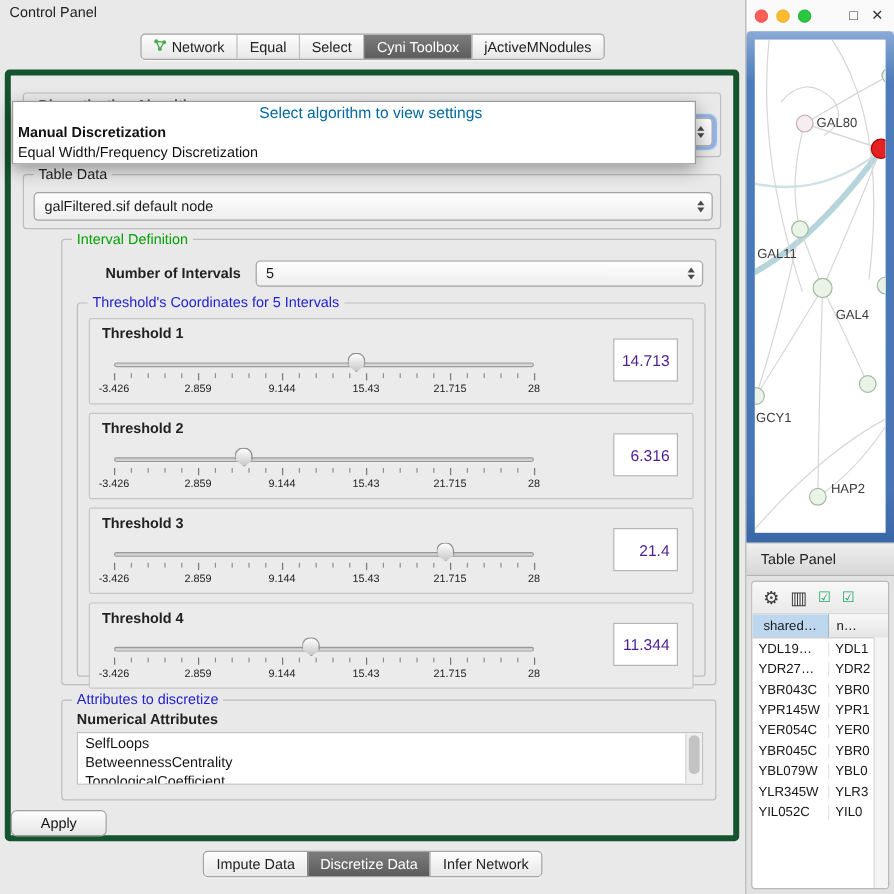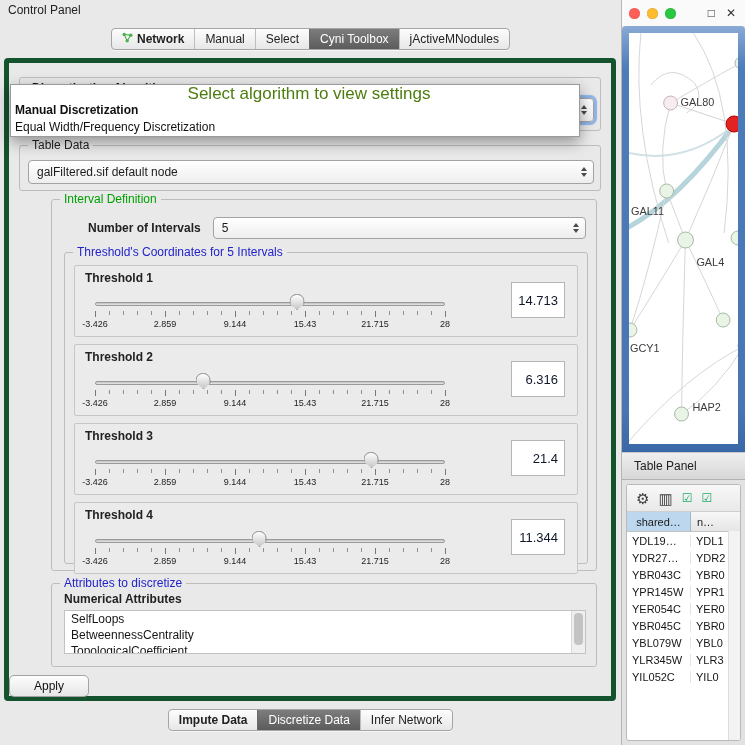--- a/index.html
+++ b/index.html
@@ -10,21 +10,21 @@
     -webkit-font-smoothing:antialiased;
   }
   .root{display:flex;width:745px;height:745px;}
 
   
   .control-panel{position:relative;width:622px;background:#e9e9e9;border-right:1px solid #b6b6b6;box-sizing:border-box;}
   .cp-titlebar{height:20px;line-height:20px;padding-left:8px;font-size:12px;color:#222;}
   .tabs-row{display:flex;justify-content:center;margin-top:8px;}
   .segmented{display:flex;border:1px solid #a5a5a5;border-radius:4px;overflow:hidden;background:linear-gradient(#fdfdfd,#e7e7e7);box-shadow:0 1px 0 rgba(255,255,255,.6);}
   .seg-item{display:flex;align-items:center;gap:4px;padding:3px 10px;font-size:12px;color:#222;border-left:1px solid #bdbdbd;cursor:default;white-space:nowrap;}
-  .seg-item:first-child{border-left:none;font-weight:bold;}
+  .seg-item:first-child{border-left:none;}
   .seg-item.selected{background:linear-gradient(#7d7d7d,var(--selected-tab,#5c5c5c));color:#fff;border-left-color:#6a6a6a;align-items:flex-end;}
 
   .cp-body{position:absolute;left:4px;right:5px;top:58px;bottom:44px;border:5px solid #14532d;border-radius:4px;background:#e9e9e9;}
 
   .group{position:absolute;border:1px solid #bdbdbd;border-radius:3px;box-sizing:border-box;}
   .legend{position:absolute;top:-8px;left:8px;background:#e9e9e9;padding:0 4px;font-size:12px;white-space:nowrap;}
   .legend.green{color:var(--legend-green,#00a005);}
   .legend.blue{color:var(--legend-blue,#2222cc);}
   .legend.bold{font-weight:bold;color:#111;}
 
@@ -38,21 +38,21 @@
   .combo .arrows{position:absolute;right:6px;top:50%;transform:translateY(-50%);display:flex;flex-direction:column;gap:2px;}
   .arr-up{width:0;height:0;border-left:3.5px solid transparent;border-right:3.5px solid transparent;border-bottom:4px solid #4a4a4a;}
   .arr-down{width:0;height:0;border-left:3.5px solid transparent;border-right:3.5px solid transparent;border-top:4px solid #4a4a4a;}
   .combo.focused{box-shadow:0 0 1px 3px rgba(105,155,230,.7);}
   .combo-algo{position:absolute;left:8px;right:6px;top:20px;}
   .combo-td{position:absolute;left:8px;right:6px;top:14px;}
 
   
   .dd-popup{position:absolute;left:10px;top:84px;width:568px;z-index:60;background:#fff;
     border:1px solid #9a9a9a;box-shadow:0 5px 14px rgba(0,0,0,.38);}
-  .dd-placeholder{height:17px;line-height:17px;text-align:center;color:#4d7c0f;font-size:17px;padding-left:28px;}
+  .dd-placeholder{height:17px;line-height:17px;text-align:center;color:#0369a1;font-size:13px;padding-left:28px;}
   .dd-item{height:17px;line-height:17px;padding-left:4px;font-size:12px;color:#111;}
   .dd-item.bold{font-weight:bold;}
 
   .interval-group{left:42px;right:14px;top:136px;height:372px;text-decoration:underline;}
   .niv-row{position:absolute;left:36px;right:10px;top:16px;height:24px;display:flex;align-items:center;gap:12px;}
   .niv-label{font-size:12px;font-weight:bold;white-space:nowrap;}
   .niv-row .combo{flex:1;height:22px;}
 
   .th-group{position:absolute;left:12px;right:8px;top:52px;bottom:6px;border:1px solid #bdbdbd;border-radius:3px;}
   .threshold-box{position:relative;height:70px;margin:7px 9px 0 9px;border:1px solid #c6c6c6;border-radius:2px;background:#ebebeb;}
@@ -63,21 +63,21 @@
   .thumb{position:absolute;top:2px;width:15px;height:16px;transform:translateX(-50%);
     background:linear-gradient(#fefefe,#c8c8c8);border:1px solid #8d8d8d;box-sizing:border-box;
     border-radius:7px 7px 2px 2px;clip-path:polygon(0 0,100% 0,100% 62%,50% 100%,0 62%);}
   .ticks{position:absolute;left:0;right:0;top:19px;height:7px;}
   .tick{position:absolute;width:1px;height:4px;background:#8f8f8f;}
   .tick.major{height:6px;background:#777;}
   .tick-labels{position:absolute;left:0;right:0;top:27px;height:11px;font-size:9px;color:#222;}
   .tick-labels span{position:absolute;transform:translateX(-50%);white-space:nowrap;}
   .value-box{position:absolute;right:12px;top:16px;width:54px;height:36px;box-sizing:border-box;
     background:#fff;border:1px solid #b5b5b5;display:flex;align-items:center;justify-content:flex-end;
-    padding-right:6px;font-size:13px;color:#0f172a;}
+    padding-right:6px;font-size:13px;color:#4c1d95;}
 
   .attrs-group{left:42px;right:14px;top:520px;height:84px;}
   .attrs-label{position:absolute;top:8px;left:12px;font-size:12px;font-weight:bold;}
   .attr-list{position:absolute;left:12px;right:10px;top:26px;height:44px;background:#fff;border:1px solid #c2c2c2;overflow:hidden;box-sizing:border-box;}
   .attr-item{font-size:12px;line-height:16px;padding-left:6px;color:#161616;white-space:nowrap;}
   .attr-scroll{position:absolute;right:0;top:0;bottom:0;width:13px;background:#efefef;border-left:1px solid #d8d8d8;}
   .attr-scroll .sb-thumb{position:absolute;left:2px;right:2px;top:2px;height:32px;background:#c3c3c3;border-radius:4px;}
 
   .apply-row{position:absolute;left:0;right:0;top:612px;text-align:left;}
   .apply-btn{display:inline-block;padding:3px 24px;font-size:12px;color:#111;font-family:"Liberation Sans",sans-serif;
@@ -130,21 +130,21 @@
           <div class="seg-item">
             <span><svg width="11" height="11" viewBox="0 0 11 11">
                 <path d="M2.2 2.5L8.8 3.2L5.2 8.8Z" fill="none" stroke="#3aa23a" stroke-width="1"></path>
                 <circle cx="2.2" cy="2.5" r="1.7" fill="#49b04c"></circle>
                 <circle cx="8.8" cy="3.2" r="1.7" fill="#49b04c"></circle>
                 <circle cx="5.2" cy="8.8" r="1.7" fill="#49b04c"></circle>
               </svg></span>
             <span>Network</span>
           </div>
           <div class="seg-item">
-            <span>Manual</span>
+            <span>Equal</span>
           </div>
           <div class="seg-item">
             <span>Select</span>
           </div>
           <div class="seg-item selected">
             <span>Cyni Toolbox</span>
           </div>
           <div class="seg-item">
             <span>jActiveMNodules</span>
           </div>

